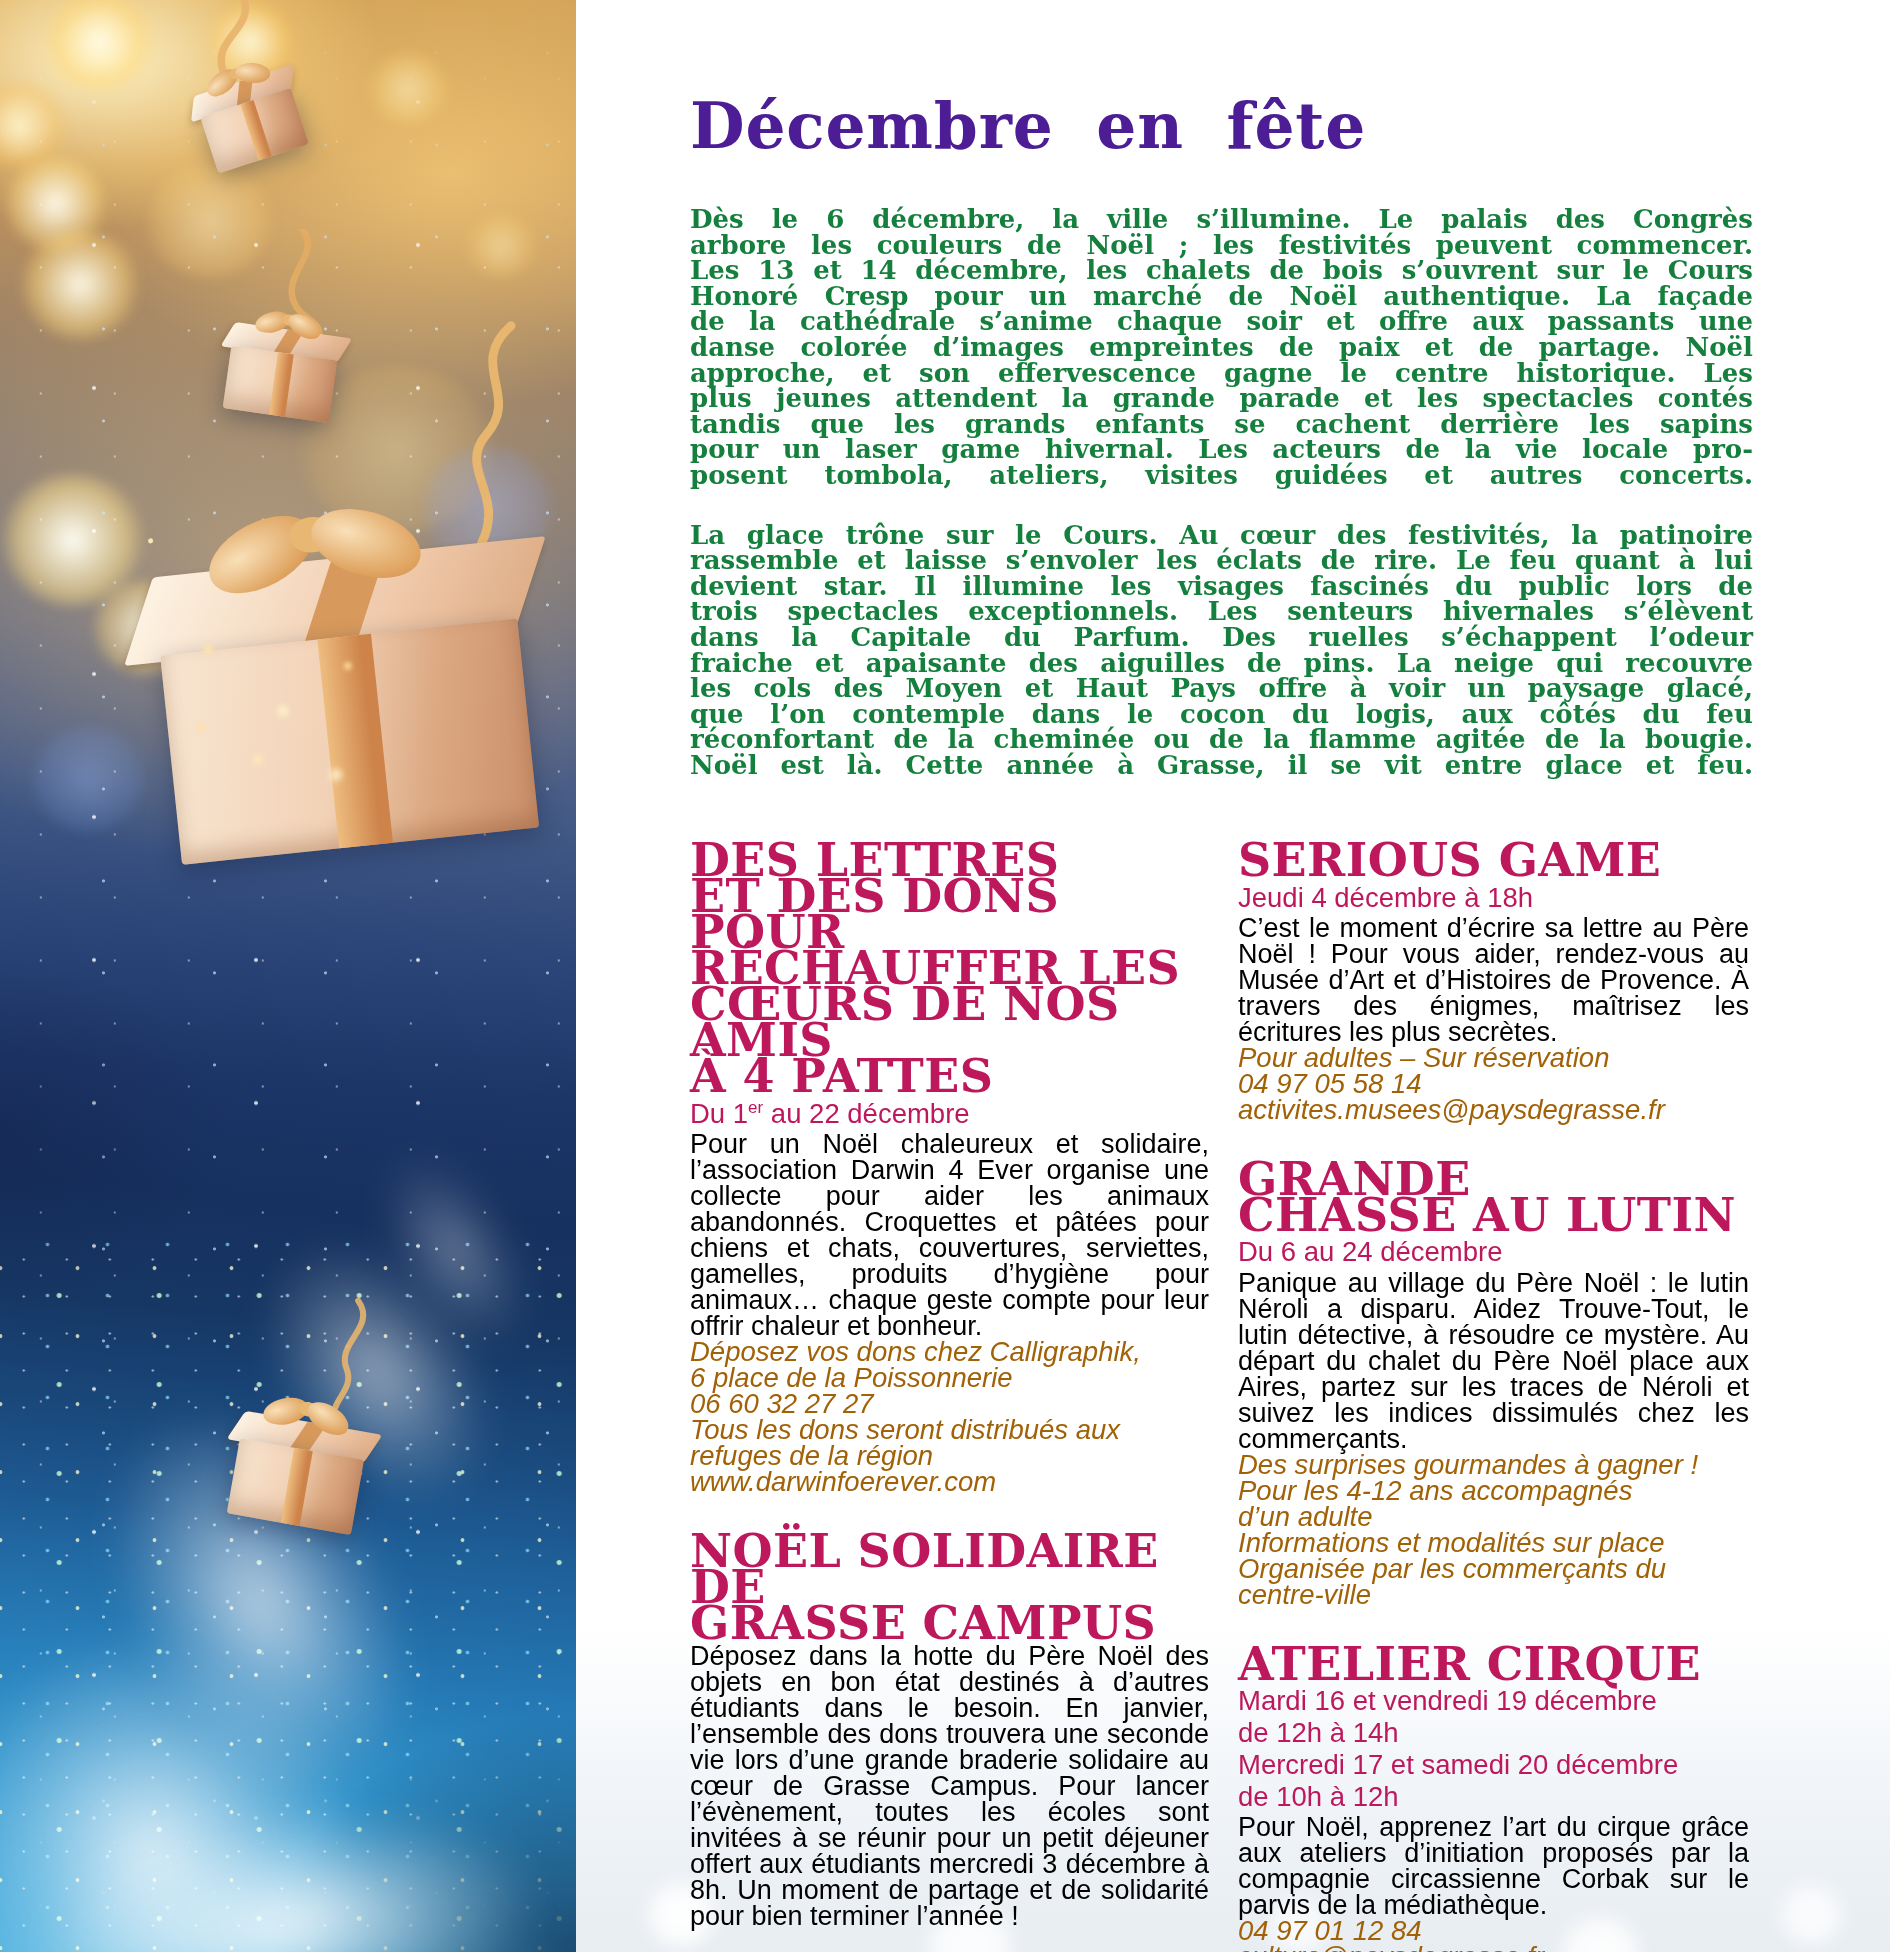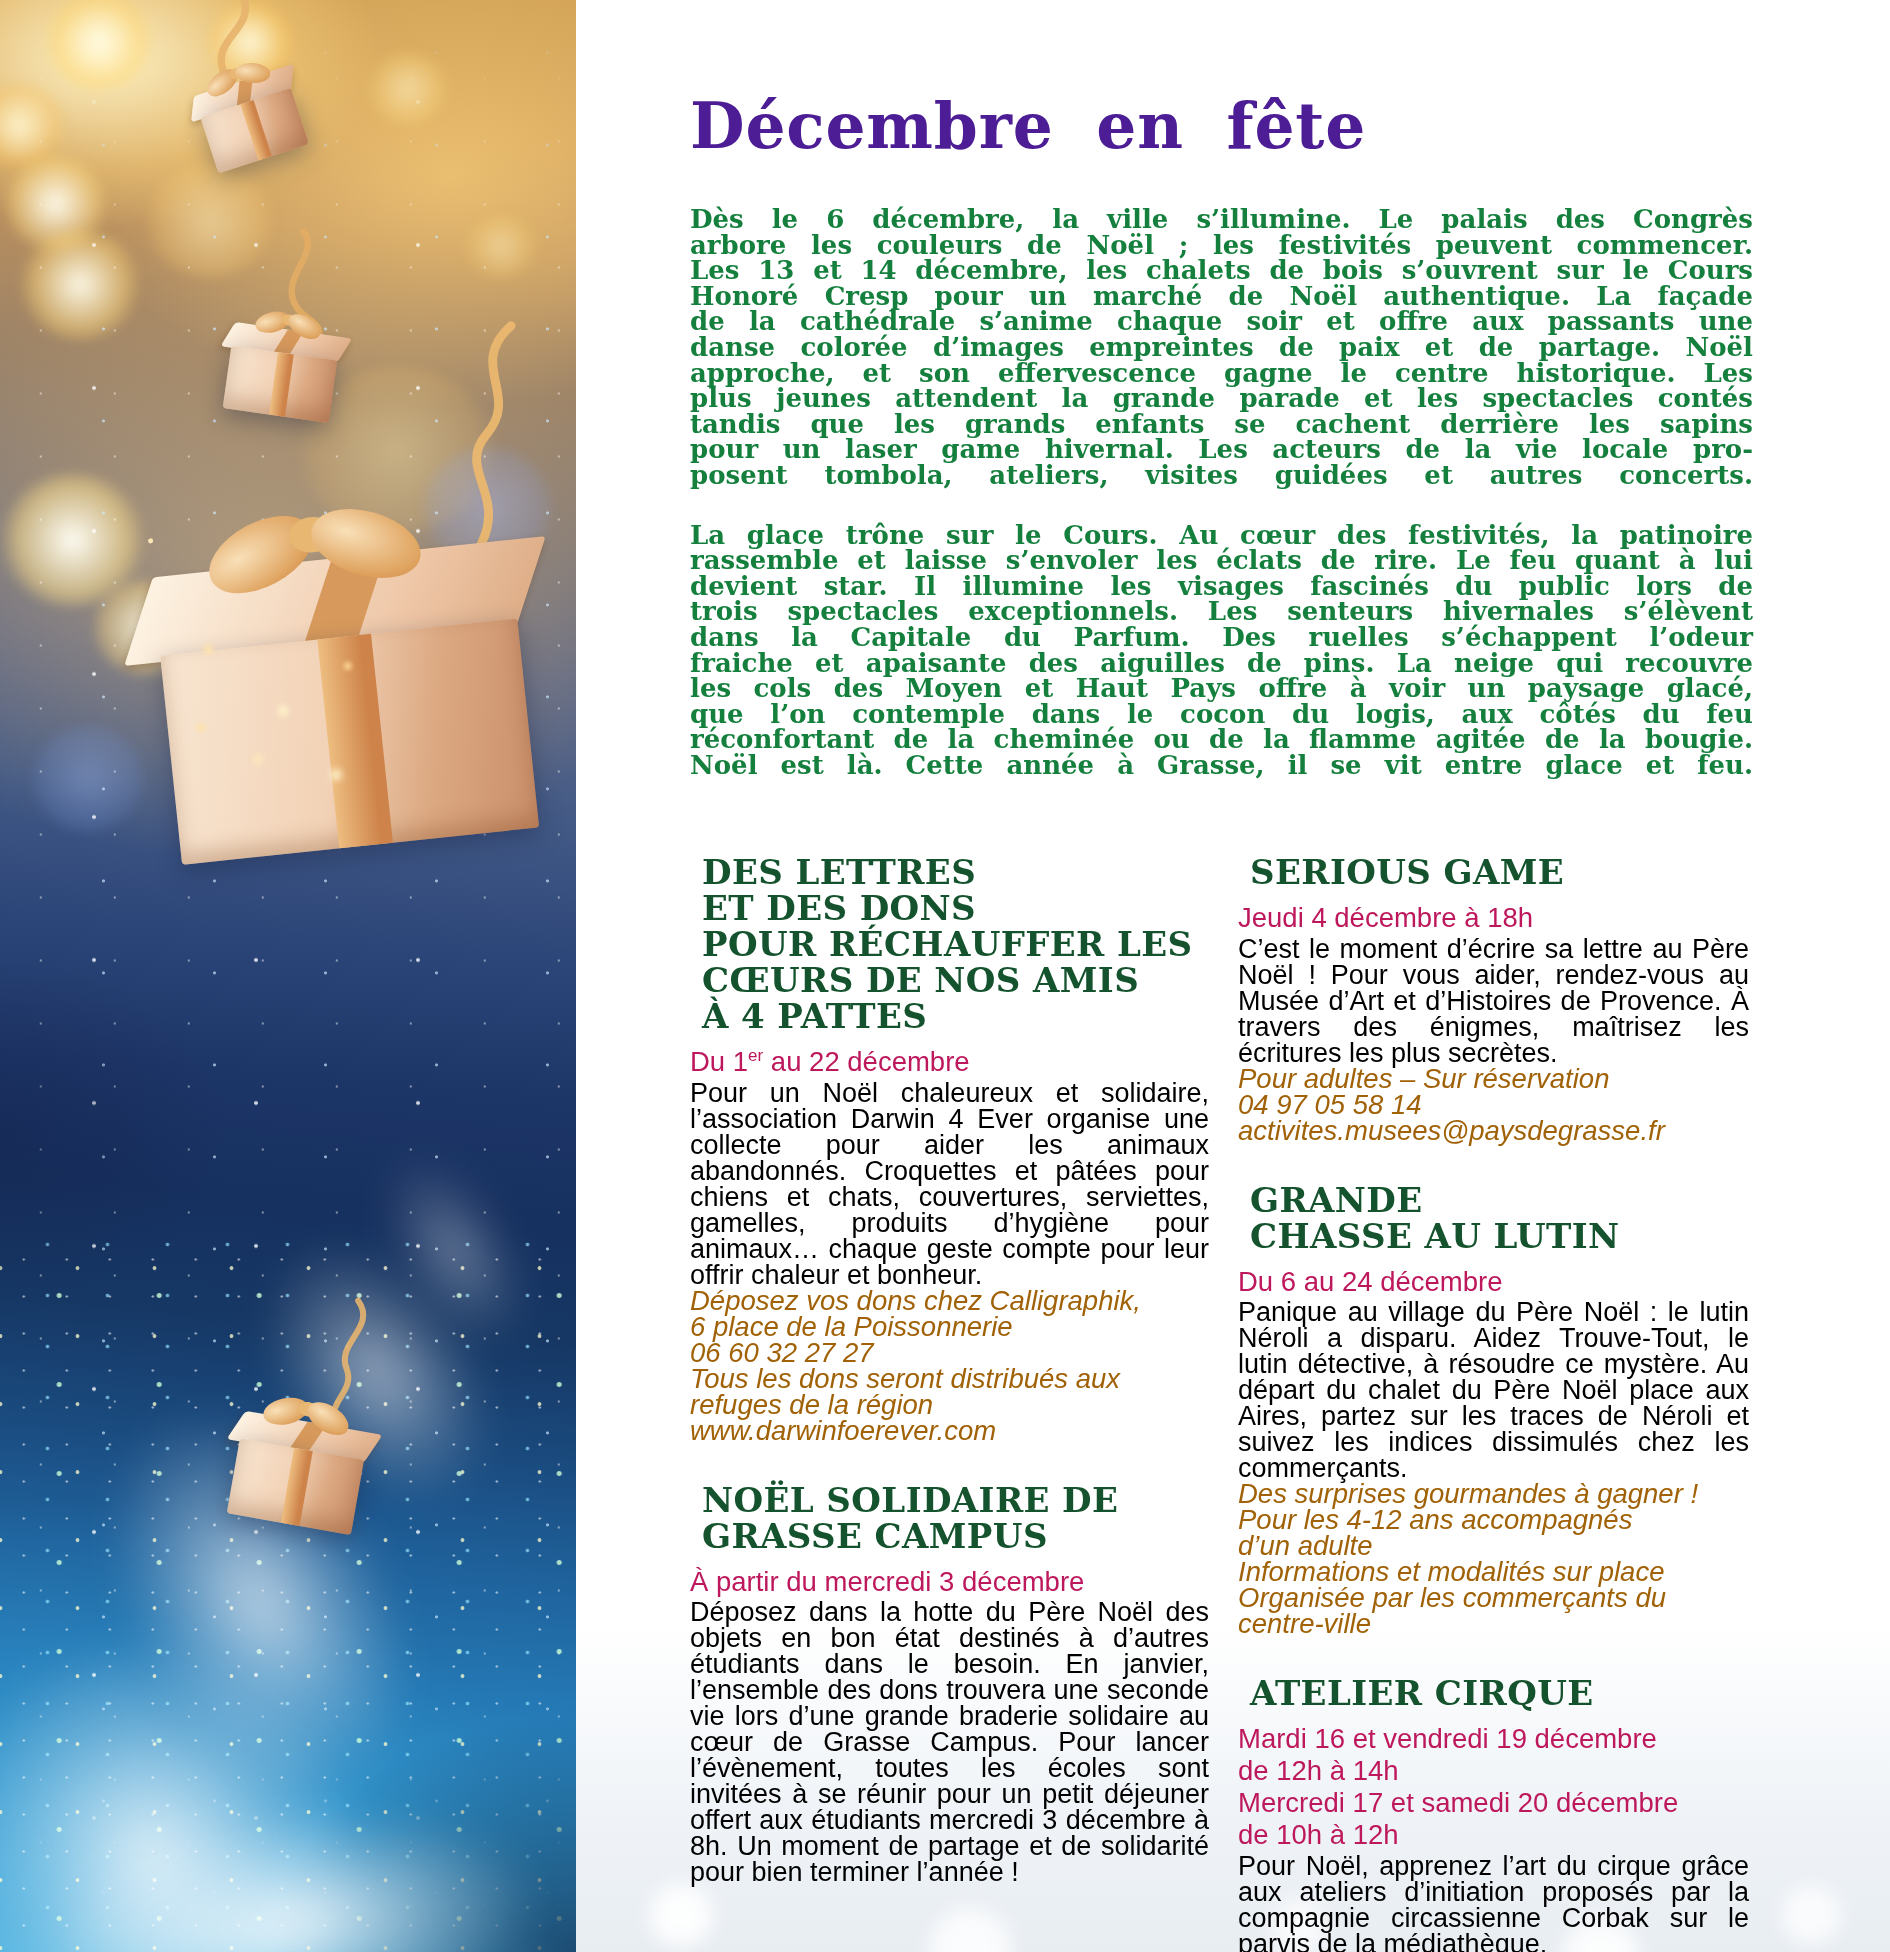--- a/index.html
+++ b/index.html
@@ -87,22 +87,22 @@
   p.lead{margin:49px 0 0;font-family:"DejaVu Serif","Liberation Serif",serif;font-weight:700;
     font-size:26px;line-height:25.6px;color:#15803d;white-space:pre-line;
     text-align:justify;text-align-last:justify;word-spacing:0.8px;}
   p.lead + p.lead{margin-top:34px;}
 
   .columns{display:flex;gap:29px;margin-top:64px;}
   .col{width:519px;}
   .col.right{width:511px;}
   article{margin:0 0 23px;}
   article + article{margin-top:38px;}
-  .art-title{margin:12px;font-family:"DejaVu Serif","Liberation Serif",serif;font-weight:700;
-    font-size:34px;line-height:36px;color:#14532d;white-space:pre-line;letter-spacing:0.4px;}
+  .art-title{margin:0;font-family:"DejaVu Serif","Liberation Serif",serif;font-weight:700;
+    font-size:46px;line-height:36px;color:#be185d;white-space:pre-line;letter-spacing:0.4px;}
   .art-date{margin:3.1px 0 1.5px;font-size:27.5px;line-height:32px;color:#be185d;white-space:pre-line;}
   .art-date sup{font-size:17px;line-height:0;}
   .art-body{margin:1.5px 0 0;font-size:27px;line-height:26px;color:#000000;text-align:justify;hyphens:auto;}
   .art-notes{margin:0;font-size:27.5px;line-height:26px;color:#a16207;font-style:italic;
     white-space:pre-line;text-align:justify;}
 </style>
 </head>
 <body>
 
 <div class="page">
@@ -231,21 +231,20 @@
 6 place de la Poissonnerie
 06 60 32 27 27
 Tous les dons seront distribués aux
 refuges de la région
 www.darwinfoerever.com</p>
           </article>
 
           <article>
             <h2 class="art-title">NOËL SOLIDAIRE DE
 GRASSE CAMPUS</h2>
-            <div class="art-date">À partir du mercredi 3 décembre</div>
             <p class="art-body">Déposez dans la hotte du Père Noël des objets en bon état destinés à d’autres étudiants dans le besoin. En janvier, l’ensemble des dons trouvera une seconde vie lors d’une grande braderie solidaire au cœur de Grasse Campus. Pour lancer l’évènement, toutes les écoles sont invitées à se réunir pour un petit déjeuner offert aux étudiants mercredi 3 décembre à 8h. Un moment de partage et de solidarité pour bien terminer l’année !</p>
           </article>
         </div>
 
         <div class="col right">
           <article>
             <h2 class="art-title">SERIOUS GAME</h2>
             <div class="art-date">Jeudi 4 décembre à 18h</div>
             <p class="art-body">C’est le moment d’écrire sa lettre au Père Noël ! Pour vous aider, rendez-vous au Musée d’Art et d’His­toires de Provence. À travers des énigmes, maîtrisez les écritures les plus secrètes.</p>
             <p class="art-notes">Pour adultes – Sur réservation

